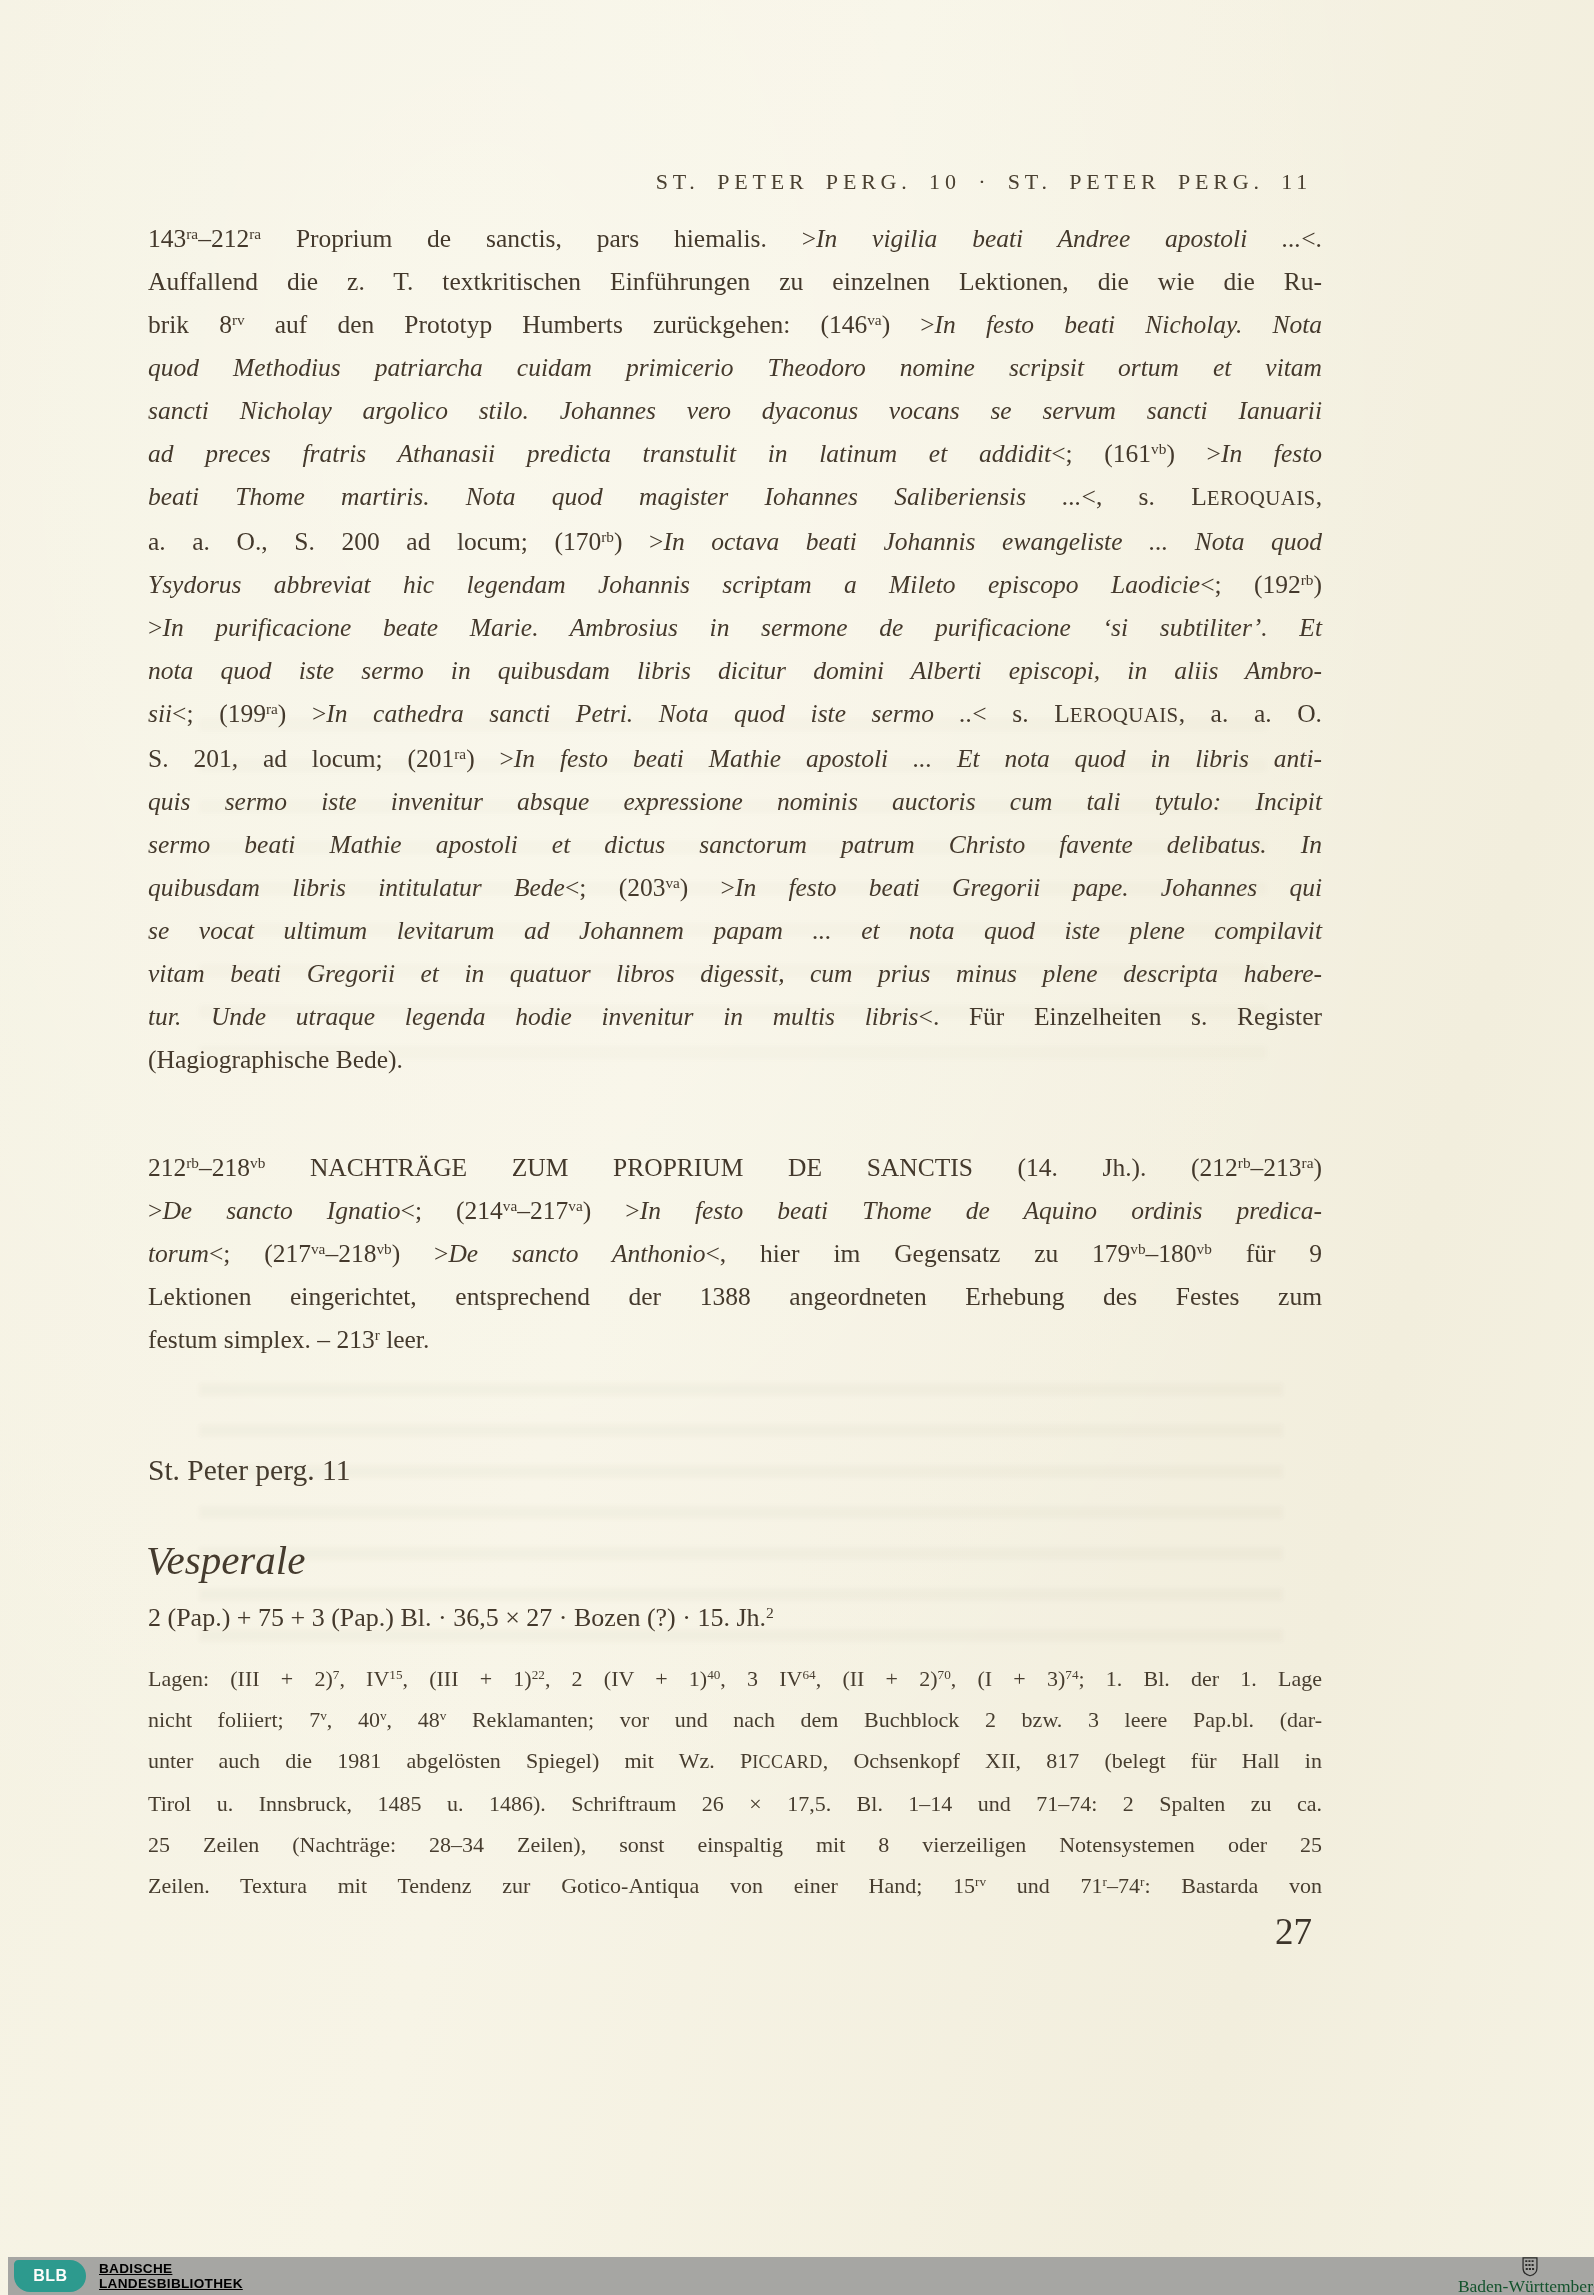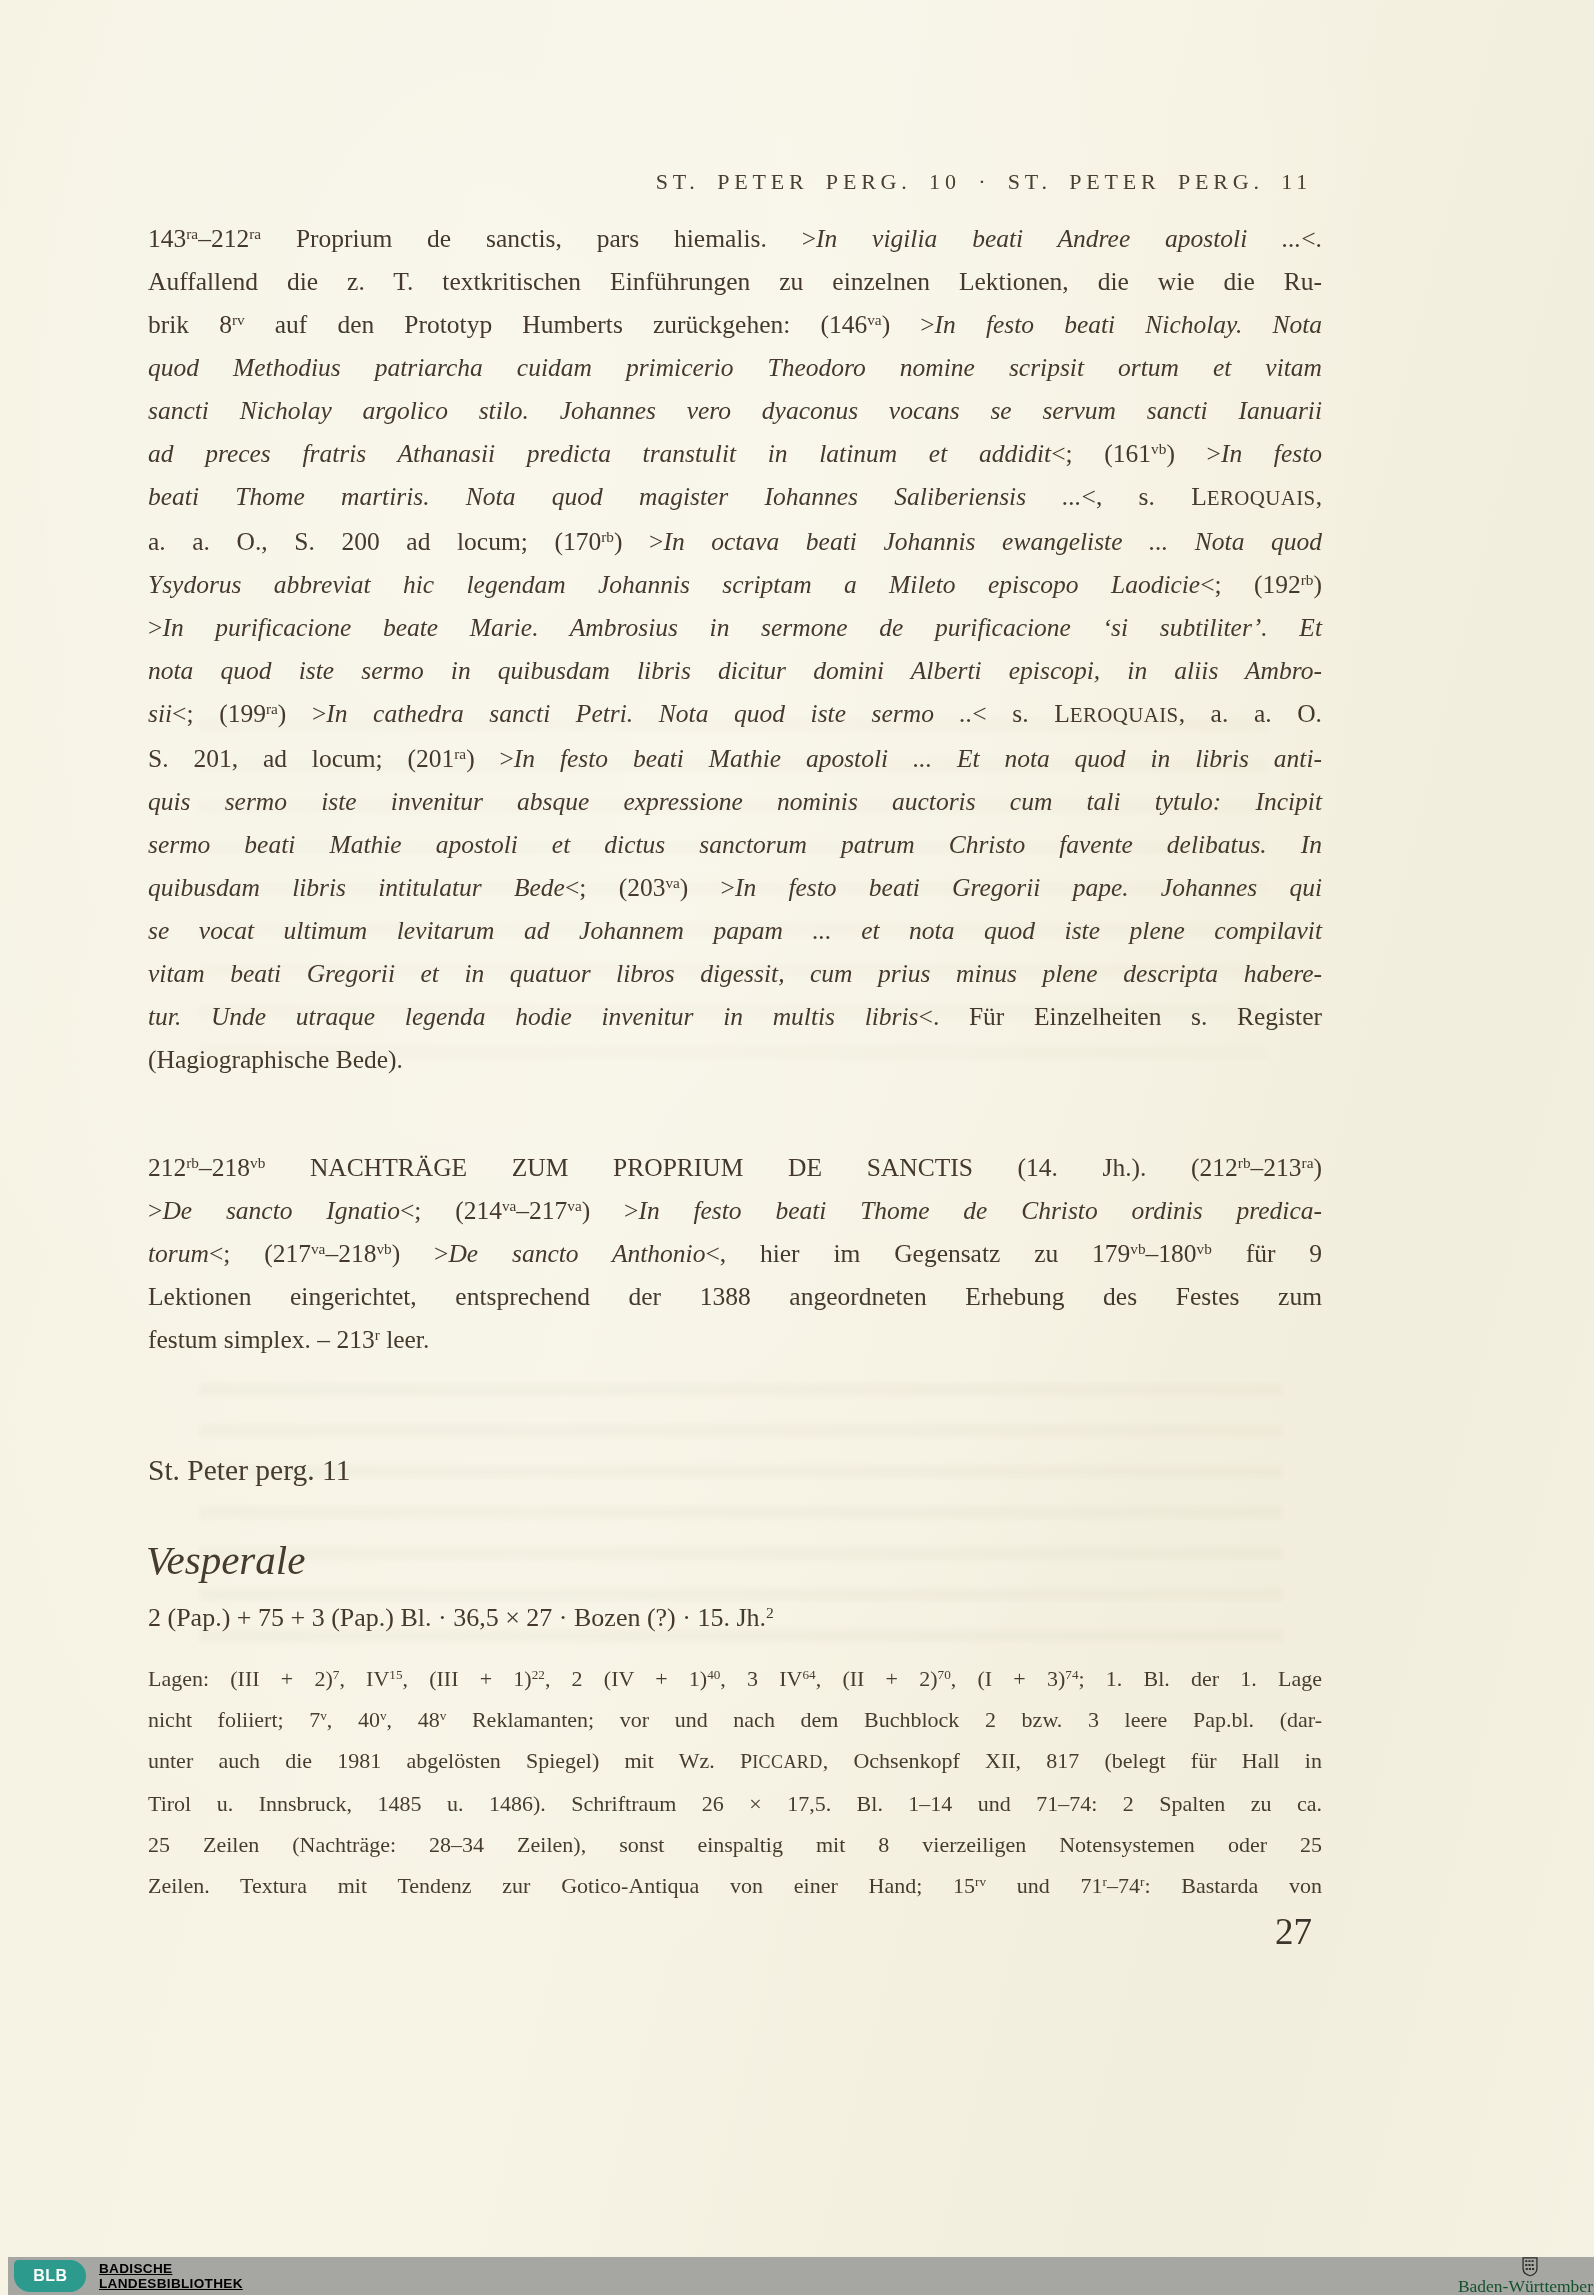--- a/index.html
+++ b/index.html
@@ -111,21 +111,21 @@
       <div class="tl"><span class="i">sermo beati Mathie apostoli et dictus sanctorum patrum Christo favente delibatus. In</span></div>
       <div class="tl"><span class="i">quibusdam libris intitulatur Bede</span><span>&lt;; (203</span><sup>va</sup><span>) &gt;</span><span class="i">In festo beati Gregorii pape. Johannes qui</span></div>
       <div class="tl"><span class="i">se vocat ultimum levitarum ad Johannem papam ... et nota quod iste plene compilavit</span></div>
       <div class="tl"><span class="i">vitam beati Gregorii et in quatuor libros digessit, cum prius minus plene descripta habere-</span></div>
       <div class="tl"><span class="i">tur. Unde utraque legenda hodie invenitur in multis libris</span><span>&lt;. Für Einzelheiten s. Register</span></div>
       <div class="tl noj"><span>(Hagiographische Bede).</span></div>
     </div>
 
   <div class="para p2">
       <div class="tl"><span>212</span><sup>rb</sup><span>–218</span><sup>vb</sup><span> NACHTRÄGE ZUM PROPRIUM DE SANCTIS (14. Jh.). (212</span><sup>rb</sup><span>–213</span><sup>ra</sup><span>)</span></div>
-      <div class="tl"><span>&gt;</span><span class="i">De sancto Ignatio</span><span>&lt;; (214</span><sup>va</sup><span>–217</span><sup>va</sup><span>) &gt;</span><span class="i">In festo beati Thome de Christo ordinis predica-</span></div>
+      <div class="tl"><span>&gt;</span><span class="i">De sancto Ignatio</span><span>&lt;; (214</span><sup>va</sup><span>–217</span><sup>va</sup><span>) &gt;</span><span class="i">In festo beati Thome de Aquino ordinis predica-</span></div>
       <div class="tl"><span class="i">torum</span><span>&lt;; (217</span><sup>va</sup><span>–218</span><sup>vb</sup><span>) &gt;</span><span class="i">De sancto Anthonio</span><span>&lt;, hier im Gegensatz zu 179</span><sup>vb</sup><span>–180</span><sup>vb</sup><span> für 9</span></div>
       <div class="tl"><span>Lektionen eingerichtet, entsprechend der 1388 angeordneten Erhebung des Festes zum</span></div>
       <div class="tl noj"><span>festum simplex. – 213</span><sup>r</sup><span> leer.</span></div>
     </div>
 
   <h2 class="shelfmark">St. Peter perg. 11</h2>
 
   <h1 class="title">Vesperale</h1>
 
   <div class="meta"><span>2 (Pap.) + 75 + 3 (Pap.) Bl. · 36,5 × 27 · Bozen (?) · 15. Jh.</span><sup>2</sup></div>

